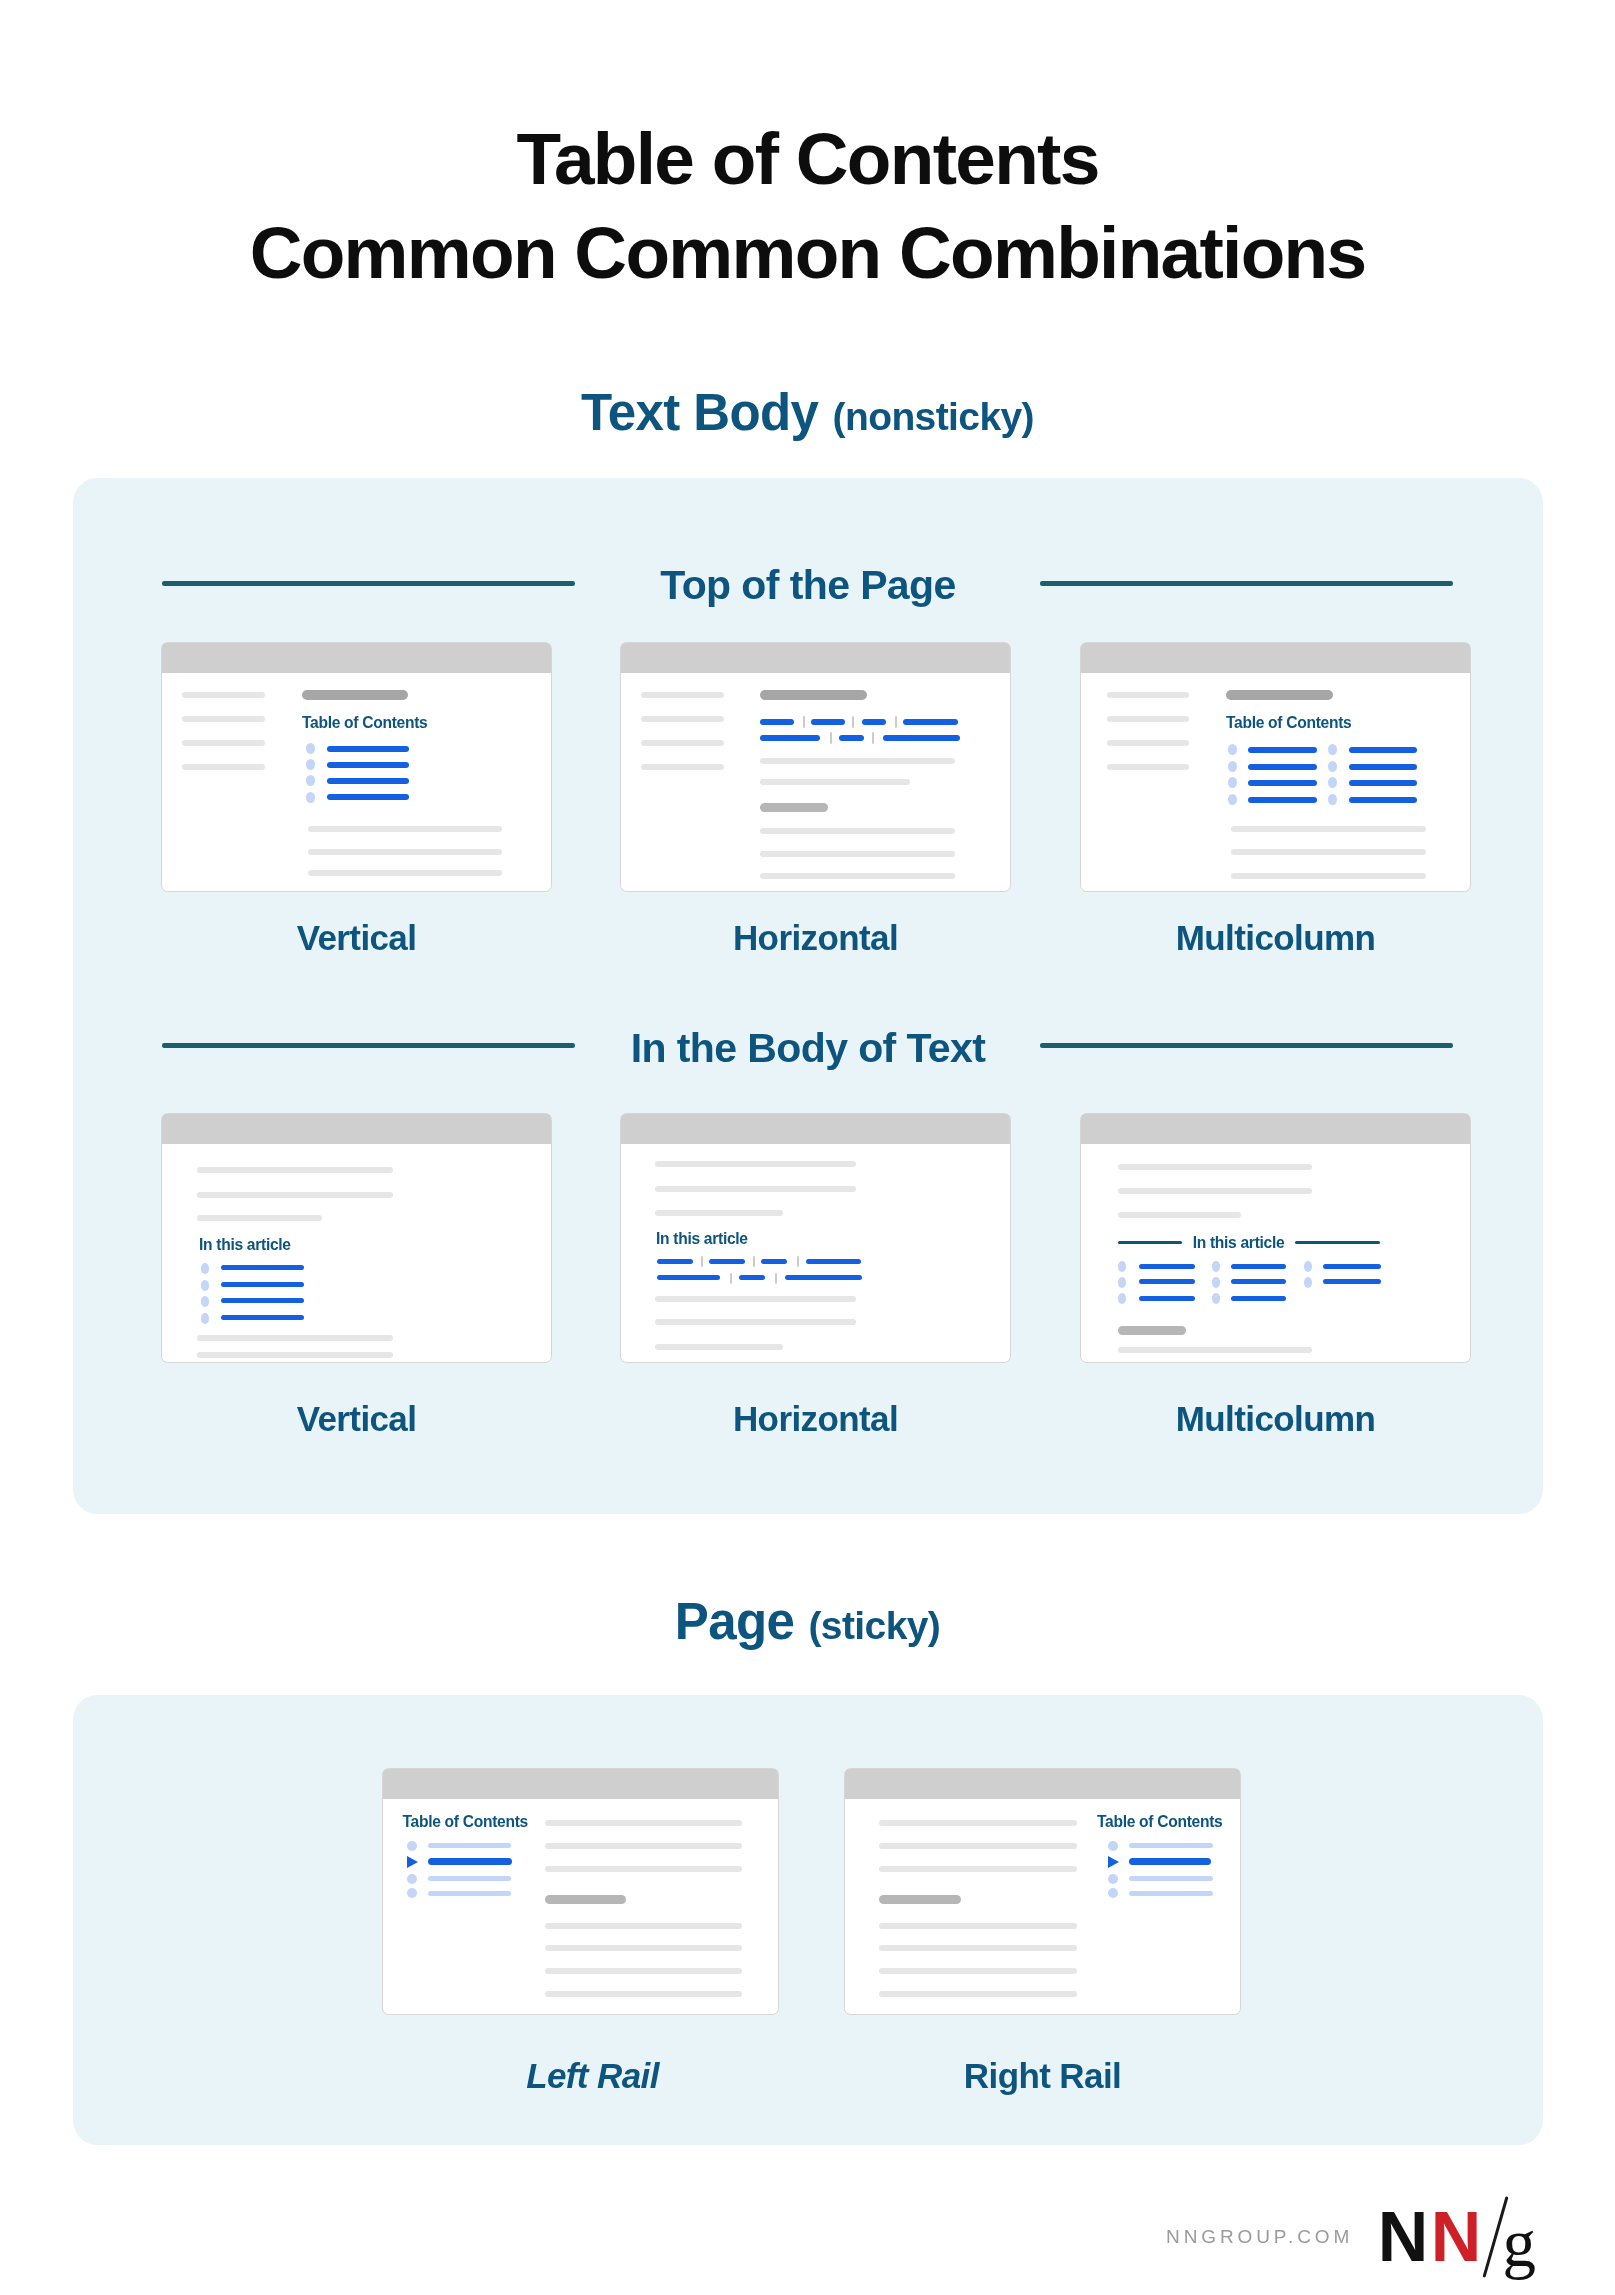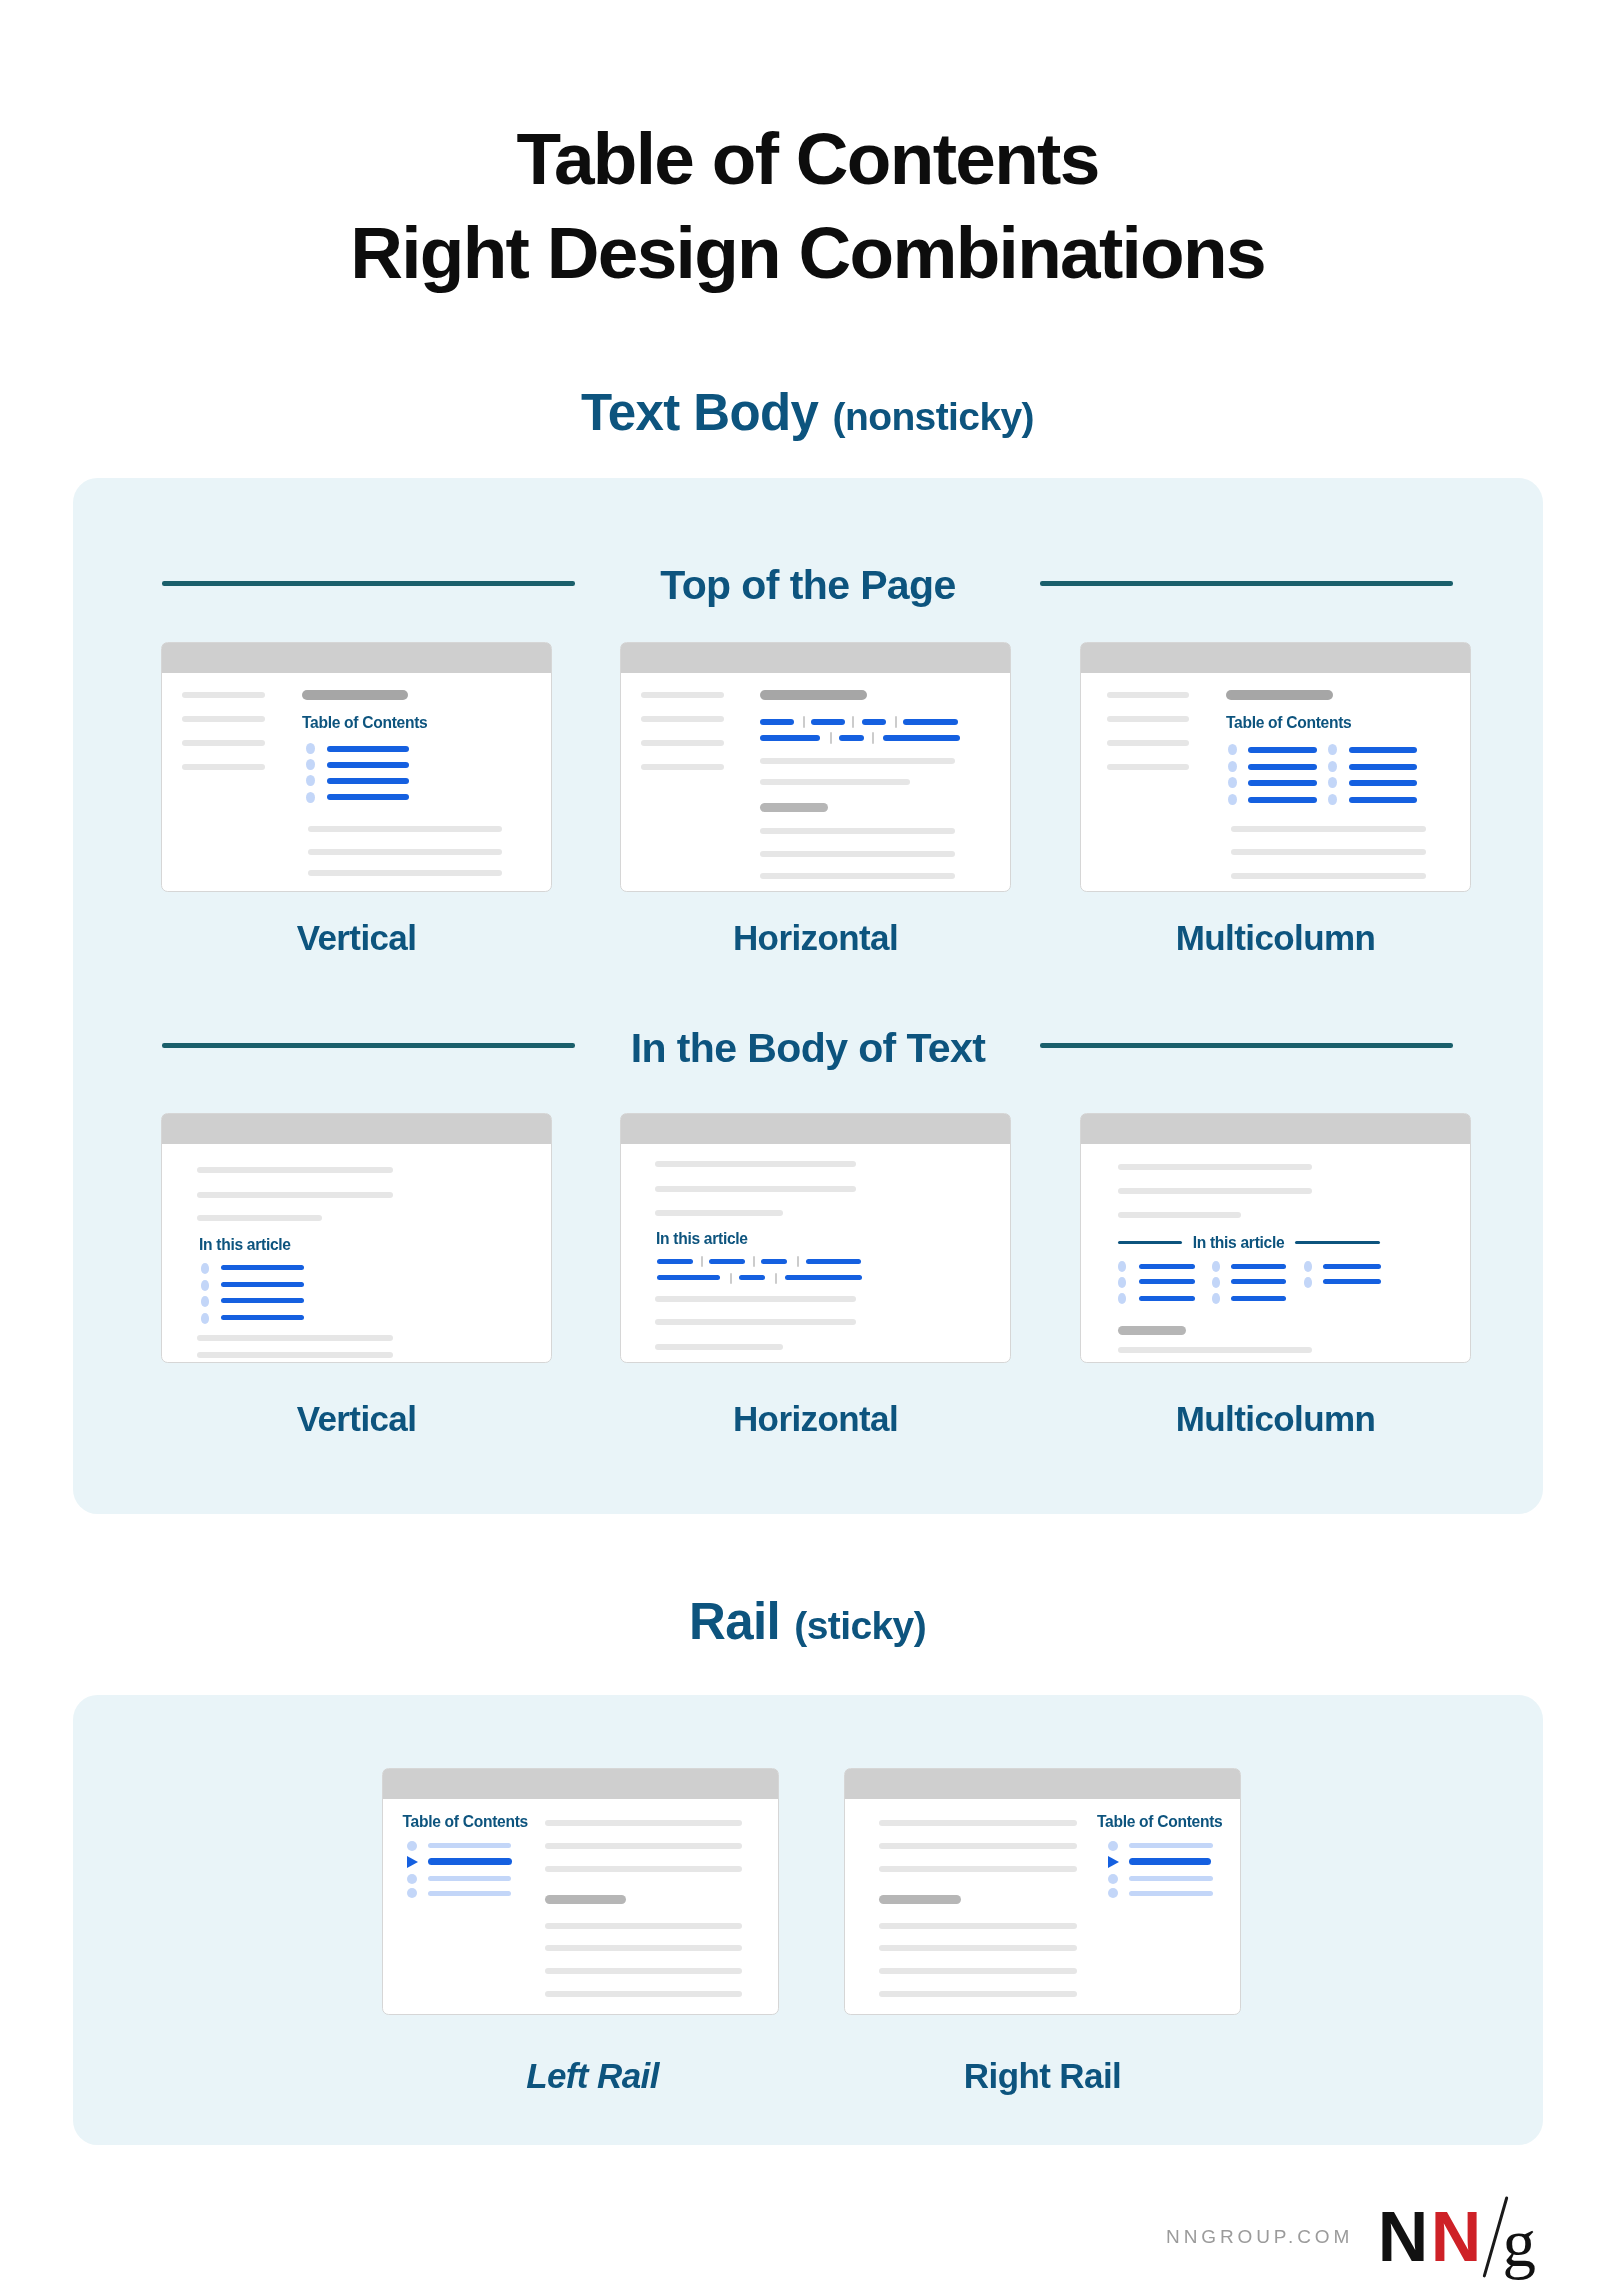--- a/index.html
+++ b/index.html
@@ -100,21 +100,21 @@
     font-size:67px;color:#111111;margin-top:14.5px;
   }
 </style>
 </head>
 <body>
 
 <div class="page">
 
   <div class="main-title">
     <div>Table of Contents</div>
-    <div>Right Design Combinations</div>
+    <div>Common Common Combinations</div>
   </div>
 
   <div class="section-head" style="top:383px;">
     <span class="big">Text Body</span>
     <span class="small">(nonsticky)</span>
   </div>
 
   <div class="panel" style="top:478px;height:1036px;"></div>
 
   <div class="head-line" style="left:162px;top:581px;width:413px;"></div>
@@ -273,21 +273,21 @@
       <div class="bar bar-b" style="left: 242px; top: 165px; width: 58px; height: 5px;"></div>
       <div class="bar bar-m" style="left: 37px; top: 212px; width: 68px; height: 9px;"></div>
       <div class="bar bar-g" style="left: 37px; top: 233px; width: 194px; height: 6.1px;"></div>
     </div>
 
   <div class="card-label" style="left:161px;top:1399px;">Vertical</div>
   <div class="card-label" style="left:620px;top:1399px;">Horizontal</div>
   <div class="card-label" style="left:1080px;top:1399px;">Multicolumn</div>
 
   <div class="section-head" style="top:1592px;">
-    <span class="big">Rail</span>
+    <span class="big">Page</span>
     <span class="small">(sticky)</span>
   </div>
 
   <div class="panel" style="top:1695px;height:450px;"></div>
 
   <div class="card rail" style="left:382px;top:1768px;">
     <div class="card-header"></div>
     <div class="toc-heading" style="left:19.5px;top:44px;">Table of Contents</div>
   <div class="bar bar-r" style="left: 23.5px; top: 72px; width: 10px; height: 10px;"></div>
       <div class="bar bar-a" style="left: 24px; top: 87px;"></div>

